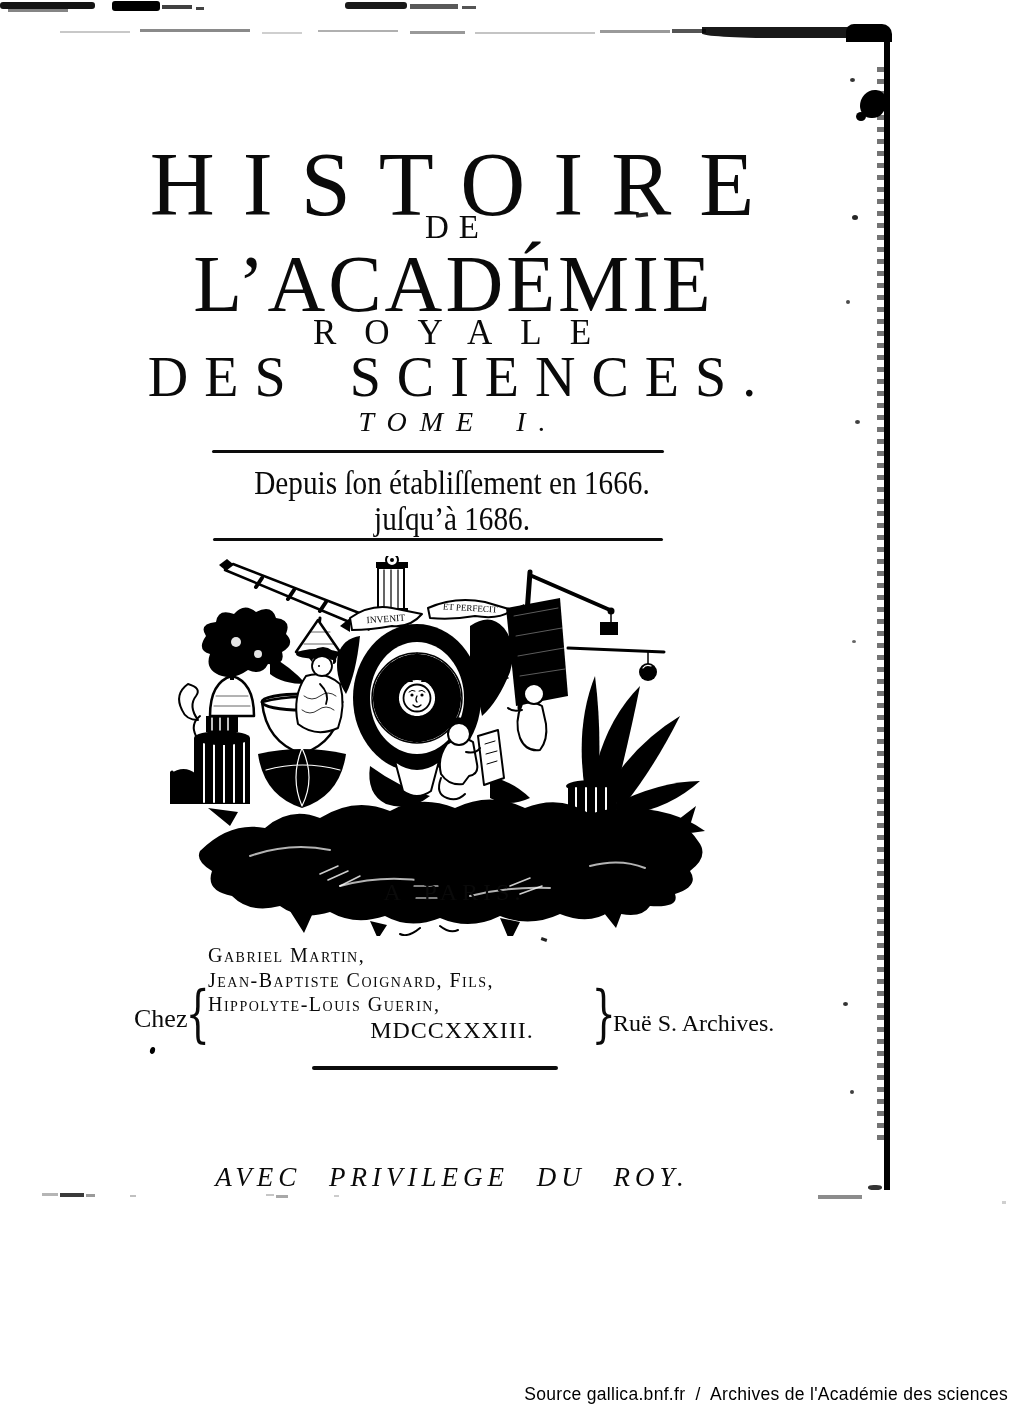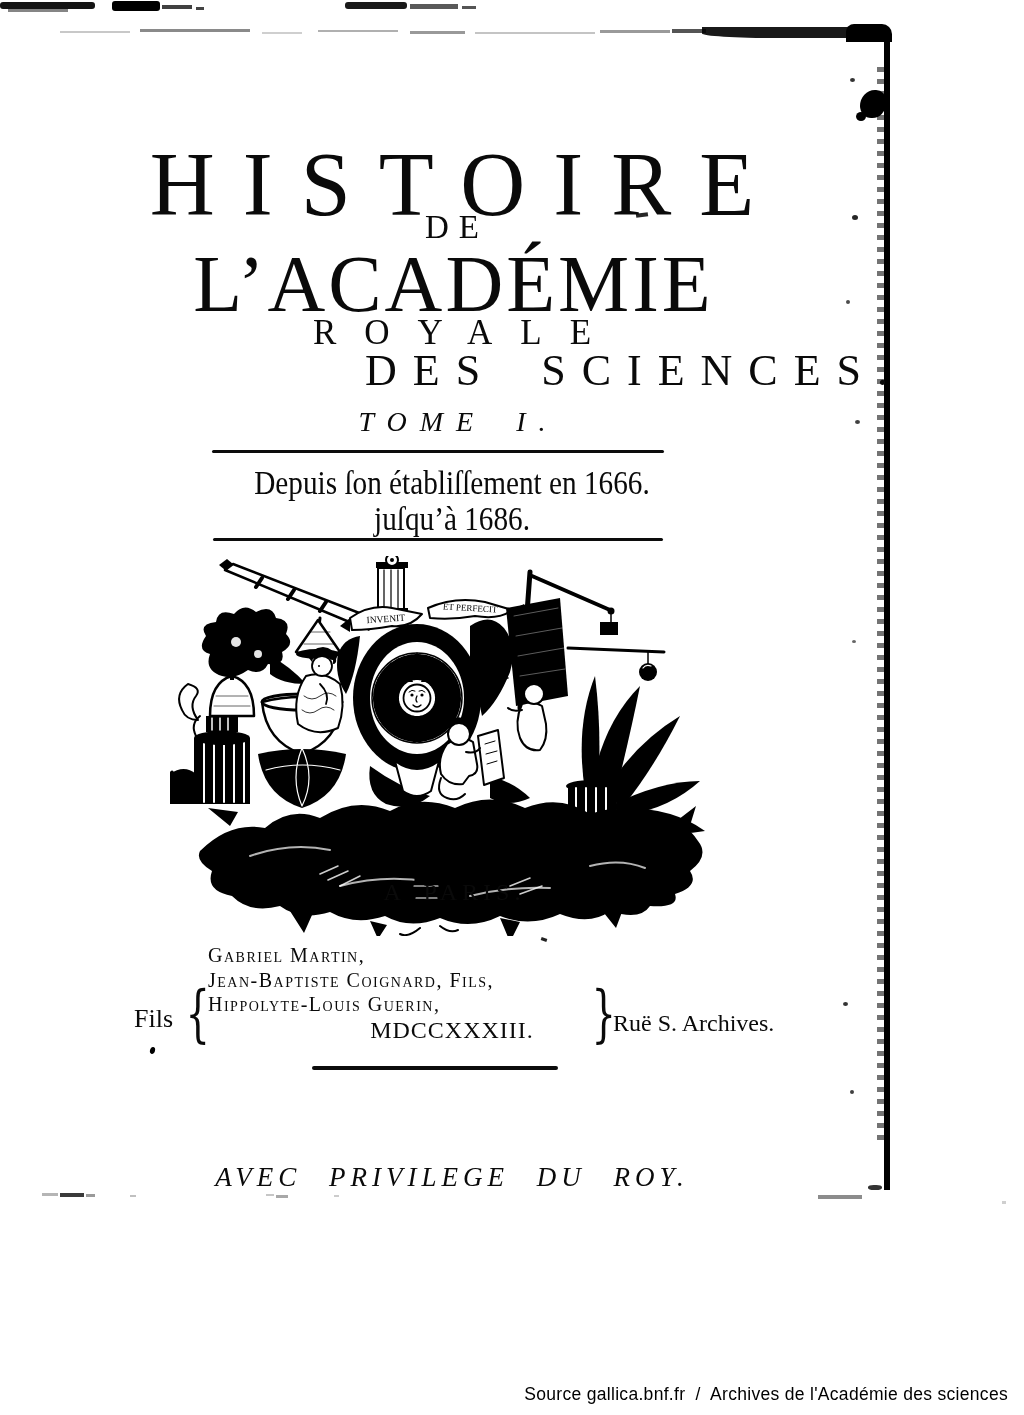--- a/index.html
+++ b/index.html
@@ -3,21 +3,21 @@
 <meta charset="utf-8">
 <style>
   html,body{margin:0;padding:0;background:#ffffff;}
   #page{position:relative;width:1024px;height:1415px;background:#ffffff;overflow:hidden;
         font-family:"Liberation Serif","DejaVu Serif",serif;color:#0a0a0a;}
   .line{position:absolute;left:0;width:904px;text-align:center;white-space:nowrap;line-height:1;}
   #l-histoire{top:140px;font-size:90px;letter-spacing:28px;text-indent:28px;}
   #l-de{top:211px;font-size:33px;letter-spacing:10px;text-indent:10px;}
   #l-academie{top:244px;font-size:80px;letter-spacing:3px;text-indent:3px;}
   #l-royale{top:315px;font-size:35px;letter-spacing:28px;text-indent:28px;}
-  #l-dessciences{top:349px;font-size:44px;letter-spacing:16px;word-spacing:18px;text-indent:16px;text-align:right;}
+  #l-dessciences{top:349px;font-size:56px;letter-spacing:16px;word-spacing:18px;text-indent:16px;}
   #l-tome{top:408px;font-size:28px;font-style:italic;letter-spacing:13px;word-spacing:10px;text-indent:13px;}
   #l-sub1{top:466px;font-size:34px;transform:scaleX(.86);}
   #l-sub2{top:502px;font-size:34px;transform:scaleX(.86);}
   #l-paris{top:880px;font-size:24px;letter-spacing:5px;word-spacing:8px;text-indent:5px;}
   #l-year{top:1018px;font-size:24px;letter-spacing:1px;}
   #l-priv{top:1164px;font-size:27px;font-style:italic;letter-spacing:5px;word-spacing:16px;}
   .rule{position:absolute;background:#0c0c0c;border-radius:2px;}
   #rule1{top:450px;left:212px;width:452px;height:3px;}
   #rule2{top:538px;left:213px;width:450px;height:3px;}
   #rule3{top:1066px;left:312px;width:246px;height:3.5px;}
@@ -262,21 +262,21 @@
         <path d="M253 295 q-14 30 -6 52 q5 14 13 14 q8 0 12 -16 q6 -26 -7 -50 z" fill="#000"></path>
         <path d="M244 330 h24 M246 342 h21" stroke="#fff" stroke-width="1.2"></path>
         <path d="M253 295 l5 -8" stroke="#000" stroke-width="2"></path>
         <path d="M250 372 q-12 10 -20 6 M270 370 q10 8 18 4" stroke="#000" stroke-width="2" fill="none"></path>
       </g>
     </g>
   </svg>
   </div>
 
   <div class="line" id="l-paris">A PARIS.</div>
-  <div id="chez">Fils</div>
+  <div id="chez">Chez</div>
   <div class="brace" id="brace-l">{</div>
   <div id="publist">
     <div>Gabriel Martin,</div>
     <div>Jean-Baptiste Coignard, Fils,</div>
     <div>Hippolyte-Louis Guerin,</div>
   </div>
   <div class="brace" id="brace-r">}</div>
   <div id="address">Ruë S. Archives.</div>
 
   <div class="rule" id="rule3"></div>

